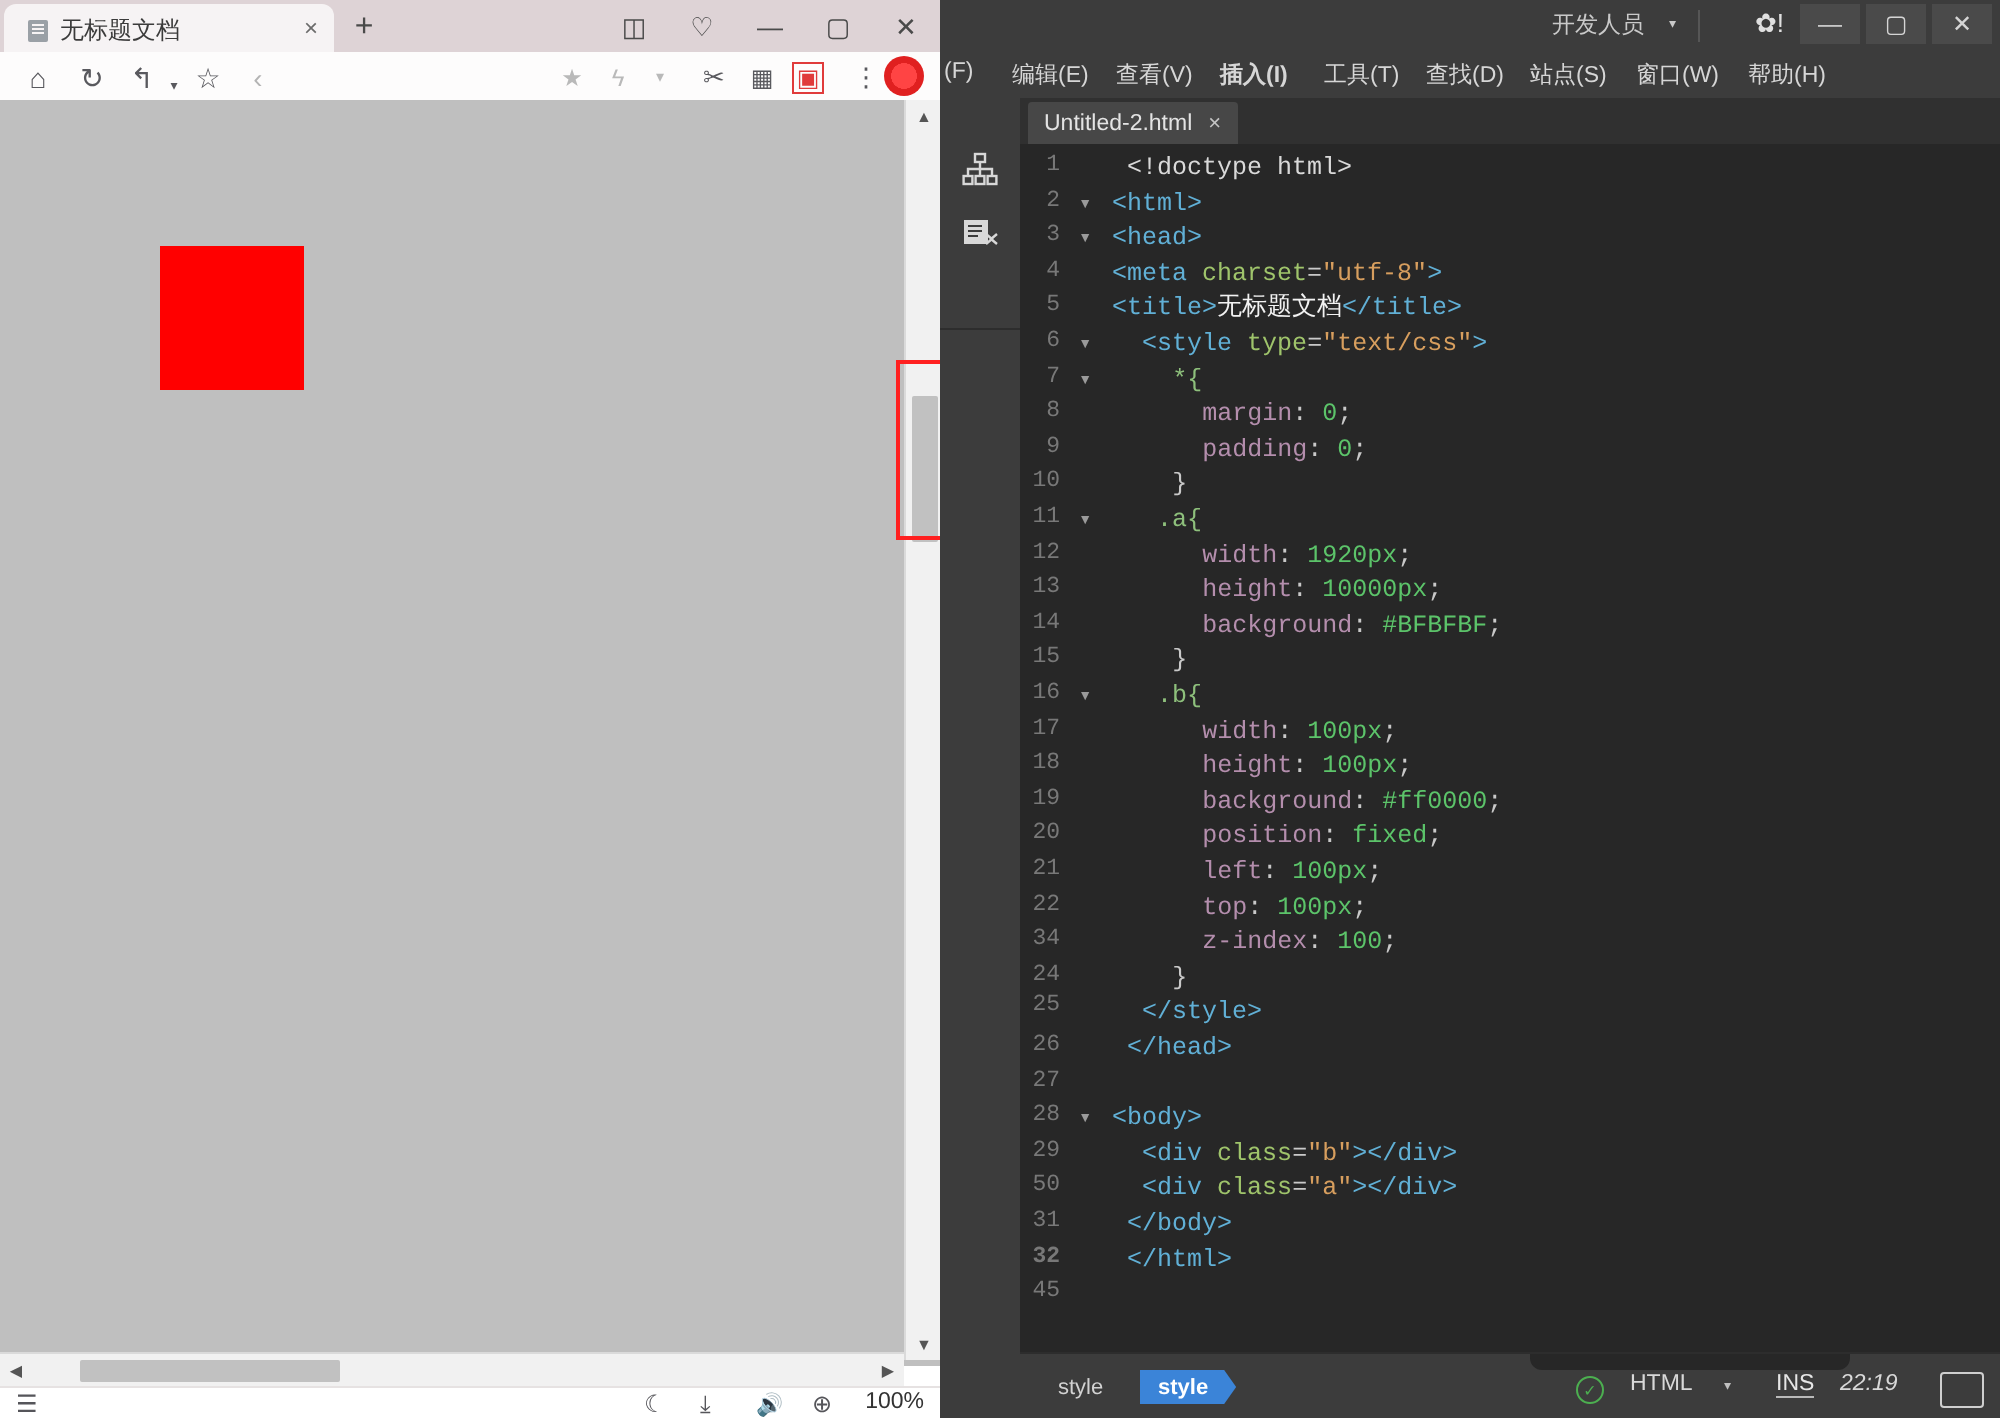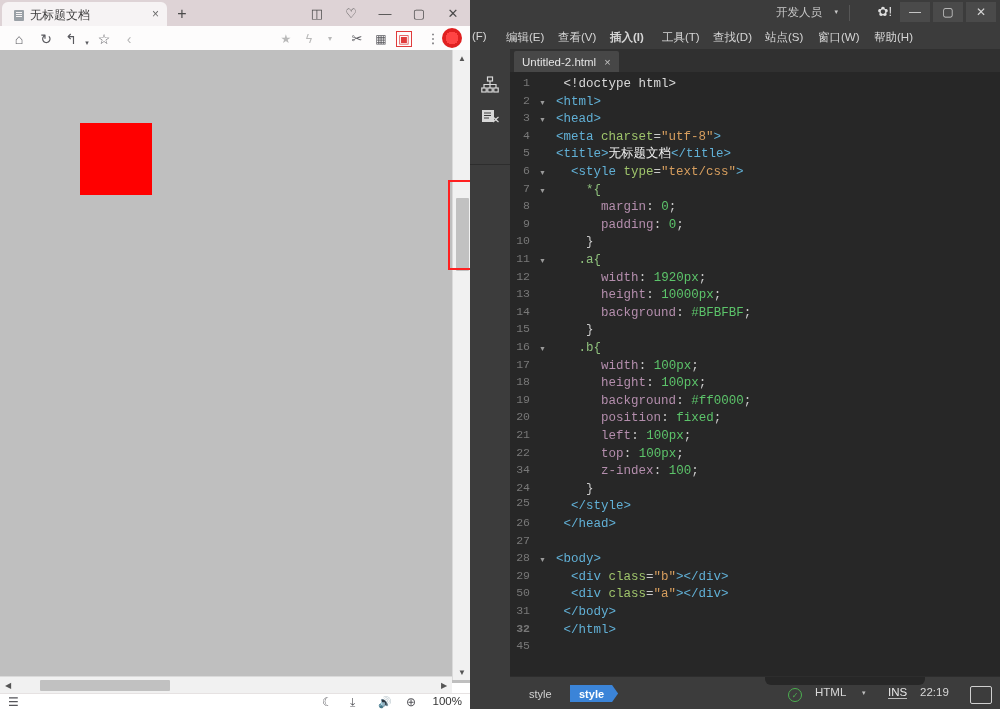--- a/index.html
+++ b/index.html
@@ -273,17 +273,17 @@
     </div>
 
     <div class="dw-statusbar">
       <div class="dw-notch"></div>
       <div class="crumb plain" style="left:10px;">style</div>
       <div class="crumb active" style="left:60px;font-weight:bold;">style</div>
       <div class="sb-check" style="left:278px;">✓</div>
       <div class="sb-txt" style="left:305px;">HTML</div>
       <div class="sb-cv" style="left:352px;">▾</div>
       <div class="sb-ins" style="left:378px;">INS</div>
-      <div class="sb-txt" style="left:410px;">22:19</div>
+      <div class="sb-txt" style="left:410px;font-style:italic;">22:19</div>
       <div class="sb-ico" style="left:460px;"></div>
     </div>
   </div>
 </div>
 
 </body></html>

